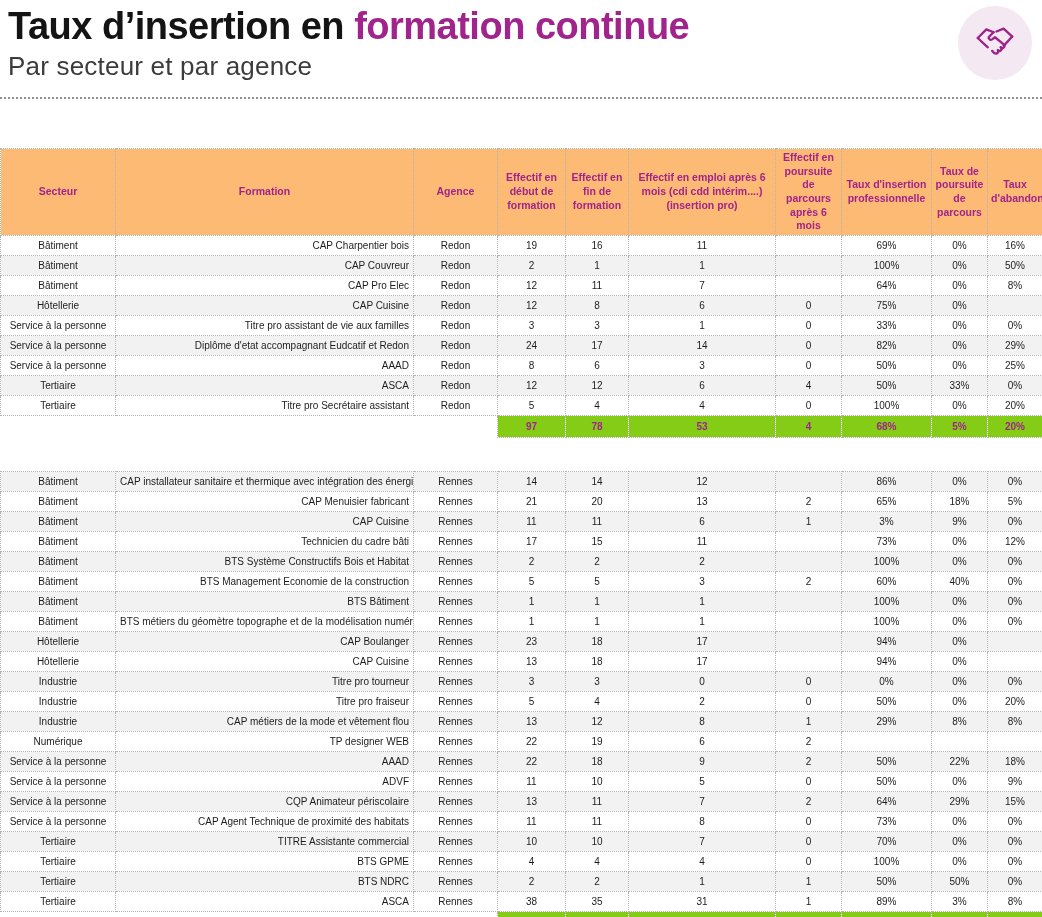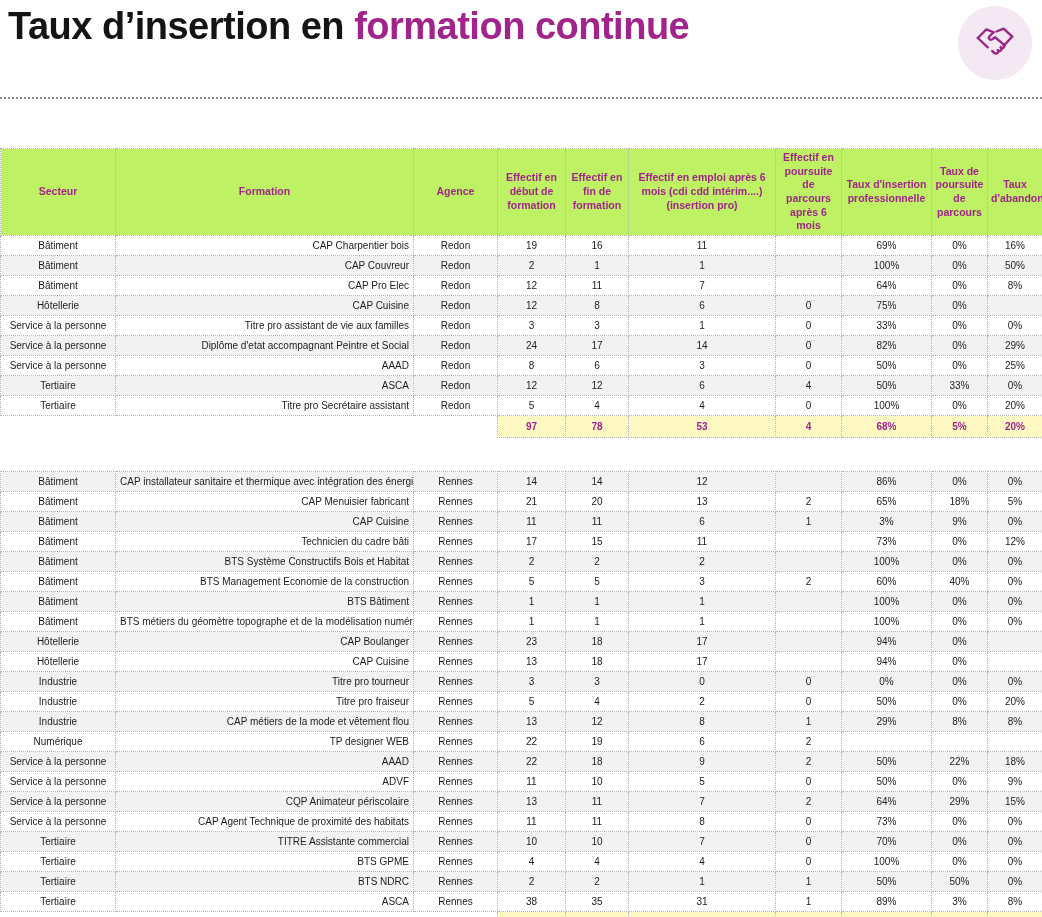--- a/index.html
+++ b/index.html
@@ -13,45 +13,46 @@
   .page-subtitle { font-size:26px; font-weight:300; color:#3c3c3c; margin-top:3px; letter-spacing:0.2px; }
   .icon-circle { position:absolute; top:6px; right:10px; width:74px; height:74px;
                  border-radius:50%; background:#f4e8f2; display:flex; align-items:center; justify-content:center; }
   .dotted-sep { border-top:2px dotted #8f8f8f; height:0; width:1042px; }
 
   
   .table-zone { margin-top:49px; }
   table.data-table { border-collapse:collapse; table-layout:fixed; width:1042px; }
   table.data-table th, table.data-table td { border:1px dotted #b3b3b3; }
 
-  th { background:#bef264; color:#a1248c; font-size:10.5px; font-weight:700;
+  th { background:#fdba74; color:#a1248c; font-size:10.5px; font-weight:700;
        text-align:center; vertical-align:middle; height:64px; padding:2px 3px; line-height:1.3; }
 
   td { font-size:10px; color:#1c1c1c; text-align:center; vertical-align:middle;
        height:20px; padding:1px 4px; background:#ffffff; overflow:hidden; white-space:nowrap; }
   td.c1 { text-align:right; }
 
   tbody.stripe-even tr:nth-child(even):not(.totals-row) td { background:#f2f2f2; }
   tbody.stripe-odd  tr:nth-child(odd):not(.totals-row)  td { background:#f2f2f2; }
 
-  tr.totals-row td { background:#fef9c3; color:#a1248c; font-weight:700; height:22px; }
+  tr.totals-row td { background:#84cc16; color:#a1248c; font-weight:700; height:22px; }
   tr.totals-row td.spacer-cell { background:#ffffff; border:none; }
 
   .table-gap { height:33px; }
 
   col.w0 { width:115px; } col.w1 { width:298px; } col.w2 { width:84px; }
   col.w3 { width:68px; }  col.w4 { width:63px; }  col.w5 { width:147px; }
   col.w6 { width:66px; }  col.w7 { width:90px; }  col.w8 { width:56px; }
   col.w9 { width:55px; }
 </style>
 </head>
 <body>
 
 <header class="page-header">
   <h1 class="page-title"><span>Taux d’insertion en </span><span class="accent">formation continue</span></h1>
+  <div class="page-subtitle">Par secteur et par agence</div>
   <div class="icon-circle">
     <svg width="46" height="42" viewBox="0 0 64 58" fill="none" stroke="#9b2489" stroke-width="3.2" stroke-linecap="round" stroke-linejoin="round">
       <path d="M8 22 L20 10 L30 14"></path>
       <path d="M56 20 L44 9 L34 13"></path>
       <path d="M30 14 L24 20 c-2 2 1 6 4 4 l4 -3 l12 10 c3 3 -1 7 -4 4"></path>
       <path d="M40 35 c3 3 -1 7 -4 4"></path>
       <path d="M36 39 c2 3 -2 6 -5 4 l-3 -3"></path>
       <path d="M8 22 l14 13"></path>
       <path d="M56 20 l-12 13"></path>
     </svg>
@@ -144,21 +145,21 @@
           <td class="c3">3</td>
           <td class="c4">3</td>
           <td class="c5">1</td>
           <td class="c6">0</td>
           <td class="c7">33%</td>
           <td class="c8">0%</td>
           <td class="c9">0%</td>
         </tr>
         <tr>
           <td class="c0">Service à la personne</td>
-          <td class="c1">Diplôme d'etat accompagnant Peintre et Social</td>
+          <td class="c1">Diplôme d'etat accompagnant Eudcatif et Redon</td>
           <td class="c2">Redon</td>
           <td class="c3">24</td>
           <td class="c4">17</td>
           <td class="c5">14</td>
           <td class="c6">0</td>
           <td class="c7">82%</td>
           <td class="c8">0%</td>
           <td class="c9">29%</td>
         </tr>
         <tr>

